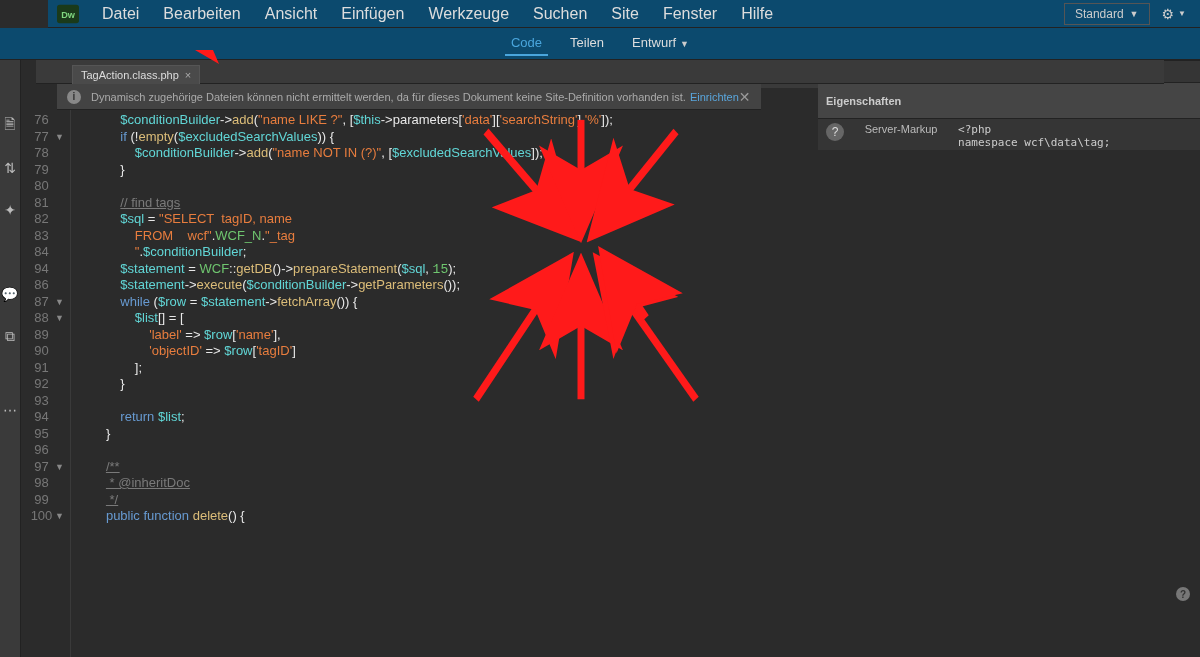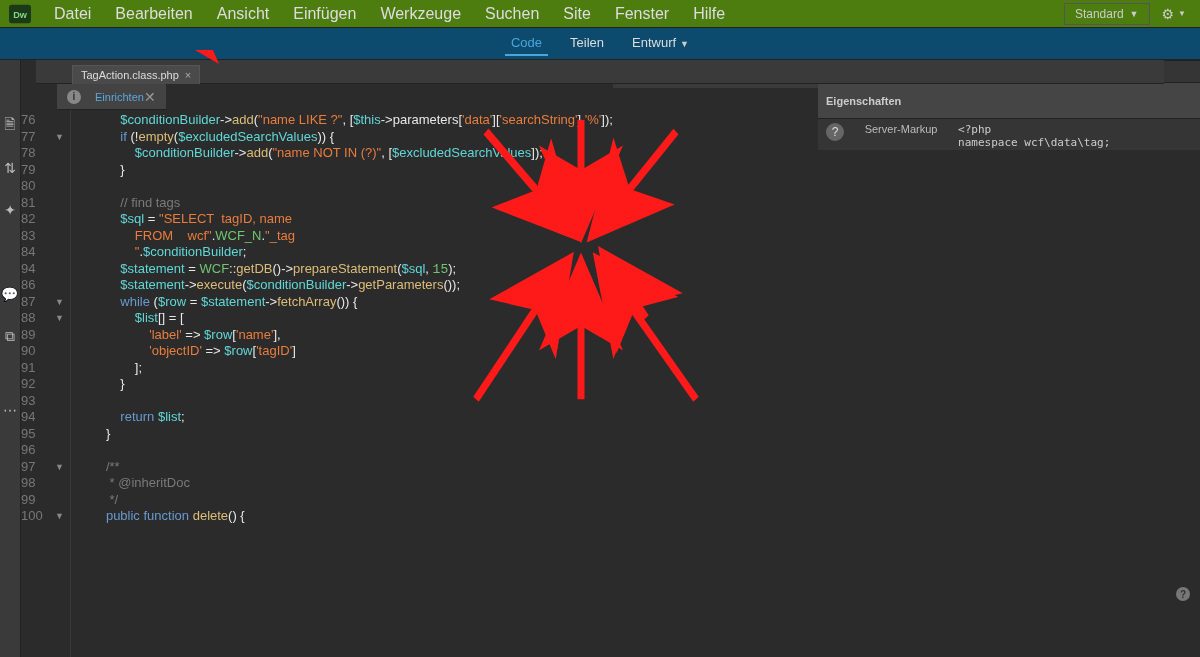--- a/index.html
+++ b/index.html
@@ -1,19 +1,19 @@
 <!DOCTYPE html>
 <html><head>
 <meta charset="utf-8">
 <style>
 * { margin: 0; padding: 0; box-sizing: border-box; font-family: "Segoe UI", Arial, sans-serif; }
 body { background: #2b2b2b; width: 1200px; height: 657px; overflow: hidden; color: #ccc; font-size: 12px; position: relative; }
 
 
-.menubar { height: 28px; background: #4d7c0f; border-bottom: 1px solid #222; display: flex; align-items: center; padding: 0 8px; }
+.menubar { height: 28px; background: #0c4a6e; border-bottom: 1px solid #222; display: flex; align-items: center; padding: 0 8px; margin-left: 48px; }
 .logo { width: 24px; height: 20px; margin-right: 10px; display:flex; align-items:center; justify-content:center; }
 .logo svg { width: 22px; height: 20px; }
 .menu-item { color: #ddd; padding: 0 12px; font-size: 16px; height: 100%; display:flex; align-items:center; cursor: default; }
 .menubar-right { margin-left: auto; display: flex; align-items:center; }
 .workspace-select { border:1px solid #555; padding:3px 10px; font-size:12px; color:#ccc; display:flex; align-items:center; gap:6px; margin-right:12px;}
 .gear-icon { color:#ccc; font-size:14px; margin-right:6px; display:flex; align-items:center; gap:4px;}
 
 
 .viewbar { height: 32px; background: #0c4a6e; border-bottom: 1px solid #222; display: flex; align-items: center; justify-content:center; }
 .view-tabs { display:flex; gap:16px; }
@@ -37,34 +37,34 @@
 .left-rail { width:36px; background:#3a3a3a; border-right:1px solid #222; display:flex; flex-direction:column; align-items:center; padding-top:56px; gap:22px;}
 .left-rail .rail-btn { width:20px;height:20px; color:#bbb; display:flex;align-items:center;justify-content:center; font-size:14px;}
 .right-rail { width:36px; background:#3a3a3a; border-left:1px solid #222; display:flex; flex-direction:column; align-items:center; padding-top:6px; gap:14px;}
 .right-rail .rail-btn { width:26px;height:20px; color:#bbb; display:flex;align-items:center;justify-content:center; font-size:13px;}
 .right-rail .hr { height:1px; width:26px; background:#555; margin:4px 0;}
 
 .editor-wrap { flex:1; display:flex; flex-direction:row; }
 
 
 .editor { flex:1; background:#2b2b2b; display:flex; font-family: Consolas,"Courier New",monospace; font-size:13px; line-height:16.5px; overflow:hidden; position:relative; margin-top:50px;}
-.gutter { width:50px; background:#2b2b2b; color:#777; text-align:left; padding:2px 8px 0 0; border-right:1px solid #3a3a3a;}
+.gutter { width:50px; background:#2b2b2b; color:#777; text-align:center; padding:2px 8px 0 0; border-right:1px solid #3a3a3a;}
 .gutter .ln { height:16.5px; position:relative;}
 .gutter .fold { position:absolute; right:-2px; top:0; color:#888; font-size:9px;}
 .code { flex:1; padding:2px 0 0 6px; white-space:pre; color:#e8e8e8;}
 .code .line { height:16.5px; }
 .tok-var { color:#61d6d6; }
 .tok-op { color:#e8e8e8; }
 .tok-method { color:#e8e8e8; }
 .tok-str { color:#e87d3e; }
 .tok-kw { color:#679ad1; }
 .tok-fn { color:#dcbd79; }
 .tok-cls { color:#6fc66f; }
 .tok-num { color:#6fc66f;font-family:Liberation Mono, monospace; }
-.tok-cmt { color:#7a7a7a; }
+.tok-cmt { color:#7a7a7a;text-decoration:underline; }
 .tok-arrow { color:#e8e8e8;}
 
 
 .edstatus { height:28px; background:#3a3a3a; border-top:1px solid #222; display:flex; align-items:center; justify-content:flex-end; padding:0 10px; gap:14px; color:#bbb; font-size:11px;}
 .edstatus .pill { border:1px solid #555; padding:2px 4px; display:flex; align-items:flex-start; gap:4px;}
 .edstatus .check { width:14px;height:14px;border:1.5px solid #4caf50;border-radius:50%; display:flex;align-items:center;justify-content:center;}
 .edstatus .check::after{content:"✓"; color:#4caf50; font-size:9px;}
 .edstatus .sq { width:16px;height:14px;border:1px solid #666;display:flex;align-items:center;justify-content:center;font-size:10px;}
 
 
@@ -144,20 +144,21 @@
 
     <div class="tabbar" style="position:absolute; top:0; left:36px; right:36px;">
       <div class="file-tab">
         <span>TagAction.class.php</span>
         <span class="close">×</span>
       </div>
     </div>
 
     <div class="infobar" style="position:absolute; top:24px;">
       <div class="info-icon">i</div>
+      <span>Dynamisch zugehörige Dateien können nicht ermittelt werden, da für dieses Dokument keine Site-Definition vorhanden ist.</span>
       <a href="#">Einrichten</a>
       <span class="close-x">✕</span>
     </div>
 
     <div class="editor">
       <div class="gutter" id="gutter">
           <div class="ln">76</div>
           <div class="ln">77<span class="fold">▼</span></div>
           <div class="ln">78</div>
           <div class="ln">79</div>

